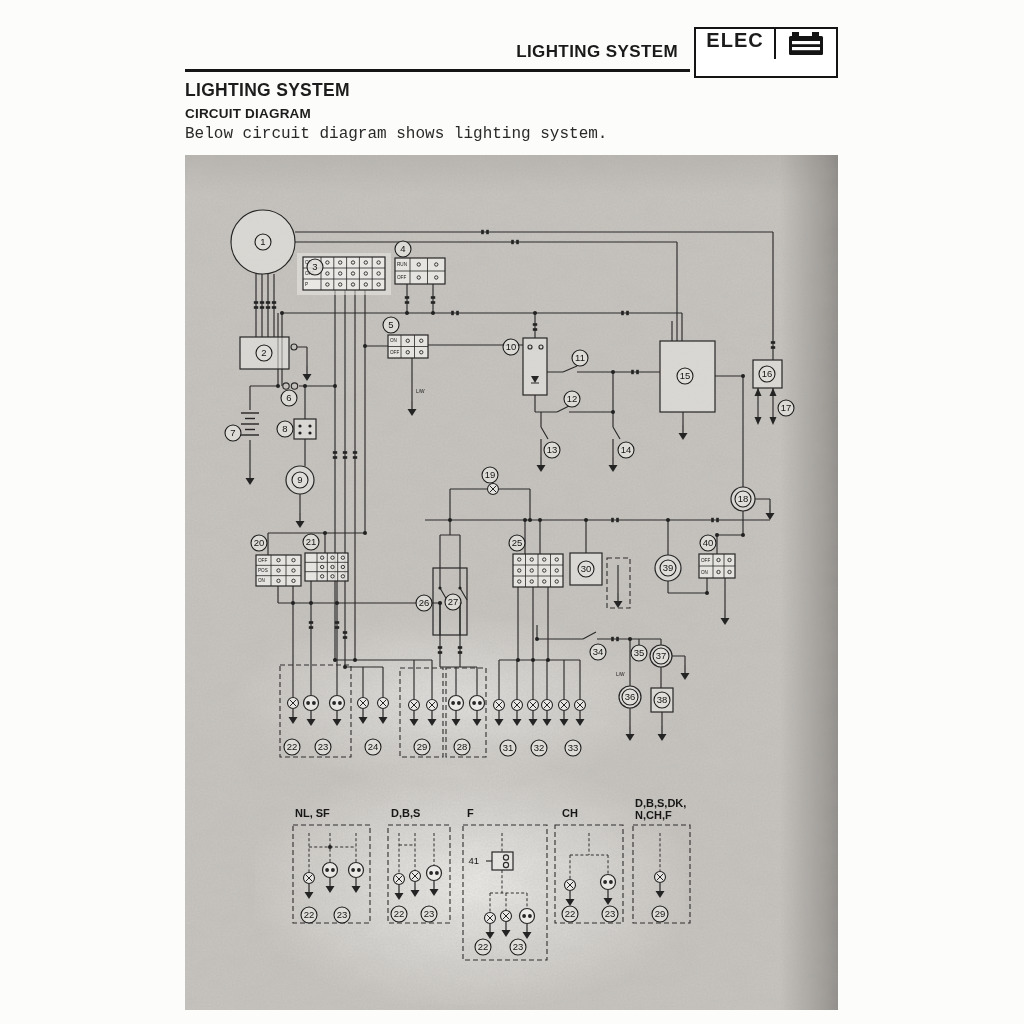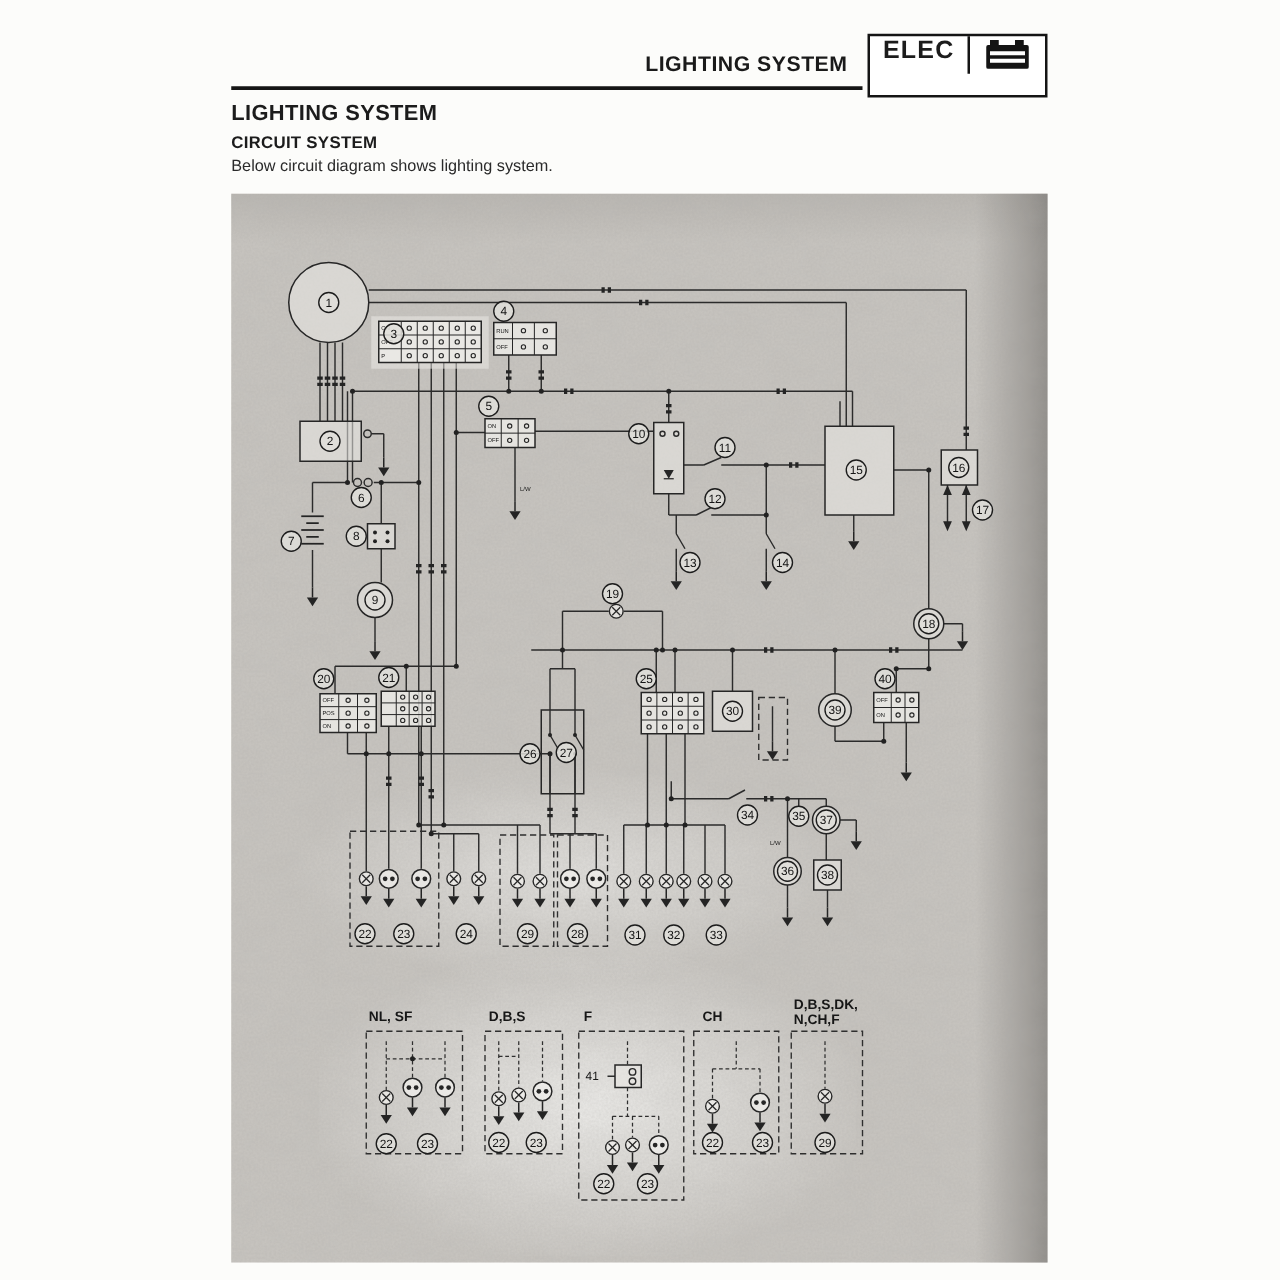--- a/index.html
+++ b/index.html
@@ -15,21 +15,21 @@
   #header-rule{left:185px;top:69px;width:505px;height:3px;background:#151515;}
   #elec-tab{left:694px;top:27px;width:140px;height:47px;border:2.5px solid #141414;
     display:flex;align-items:flex-start;background:#fff;}
   #elec-tab .cell-label{flex:1;display:flex;align-items:center;justify-content:center;
     font-size:20px;font-weight:bold;letter-spacing:1px;}
   #elec-tab .cell-icon{width:60px;border-left:2px solid #141414;
     display:flex;align-items:center;justify-content:center;}
   
   #page-title{left:185px;top:80px;font-size:17.5px;font-weight:bold;letter-spacing:.3px;}
   #page-subtitle{left:185px;top:106px;font-size:13.5px;font-weight:bold;letter-spacing:.2px;}
-  #page-caption{left:185px;top:125px;font-size:13px;color:#2a2a2a;}
+  #page-caption{left:185px;top:125px;font-size:16px;color:#2a2a2a;font-family:Liberation Mono, monospace;}
   
   #diagram{left:185px;top:155px;width:653px;height:855px;background:#c9c6c1;}
   #diagram .shade-right{position:absolute;right:0;top:0;width:58px;height:100%;
     background:linear-gradient(to right, rgba(110,107,103,0), rgba(110,107,103,.45) 75%, rgba(95,93,90,.55));}
   #diagram .shade-top{position:absolute;left:0;top:0;width:100%;height:40px;
     background:linear-gradient(to bottom, rgba(120,117,112,.18), rgba(120,117,112,0));}
   #diagram .patch1{position:absolute;left:50px;top:460px;width:430px;height:170px;
     background:radial-gradient(ellipse at center, rgba(252,252,250,.55), rgba(252,252,250,0) 72%);}
   #diagram .patch2{position:absolute;left:70px;top:610px;width:430px;height:240px;
     background:radial-gradient(ellipse at center, rgba(253,253,251,.75), rgba(253,253,251,0) 75%);}
@@ -54,21 +54,21 @@
       <rect x="6" y="3" width="7" height="5" fill="#141414"></rect>
       <rect x="26" y="3" width="7" height="5" fill="#141414"></rect>
       <rect x="3" y="7" width="34" height="19" rx="1.5" fill="#141414"></rect>
       <rect x="6" y="12" width="28" height="3.2" fill="#fff"></rect>
       <rect x="6" y="18" width="28" height="3.2" fill="#fff"></rect>
     </svg>
   </div>
 </div>
 
 <div class="abs" id="page-title">LIGHTING SYSTEM</div>
-<div class="abs" id="page-subtitle">CIRCUIT SYSTEM</div>
+<div class="abs" id="page-subtitle">CIRCUIT DIAGRAM</div>
 <div class="abs" id="page-caption">Below circuit diagram shows lighting system.</div>
 
 <div class="abs" id="diagram">
   <div class="patch1"></div>
   <div class="patch2"></div>
   <div class="shade-top"></div>
   <div class="shade-right"></div>
 
   <svg id="circuit" width="653" height="855" viewBox="0 0 653 855">
     <defs>

